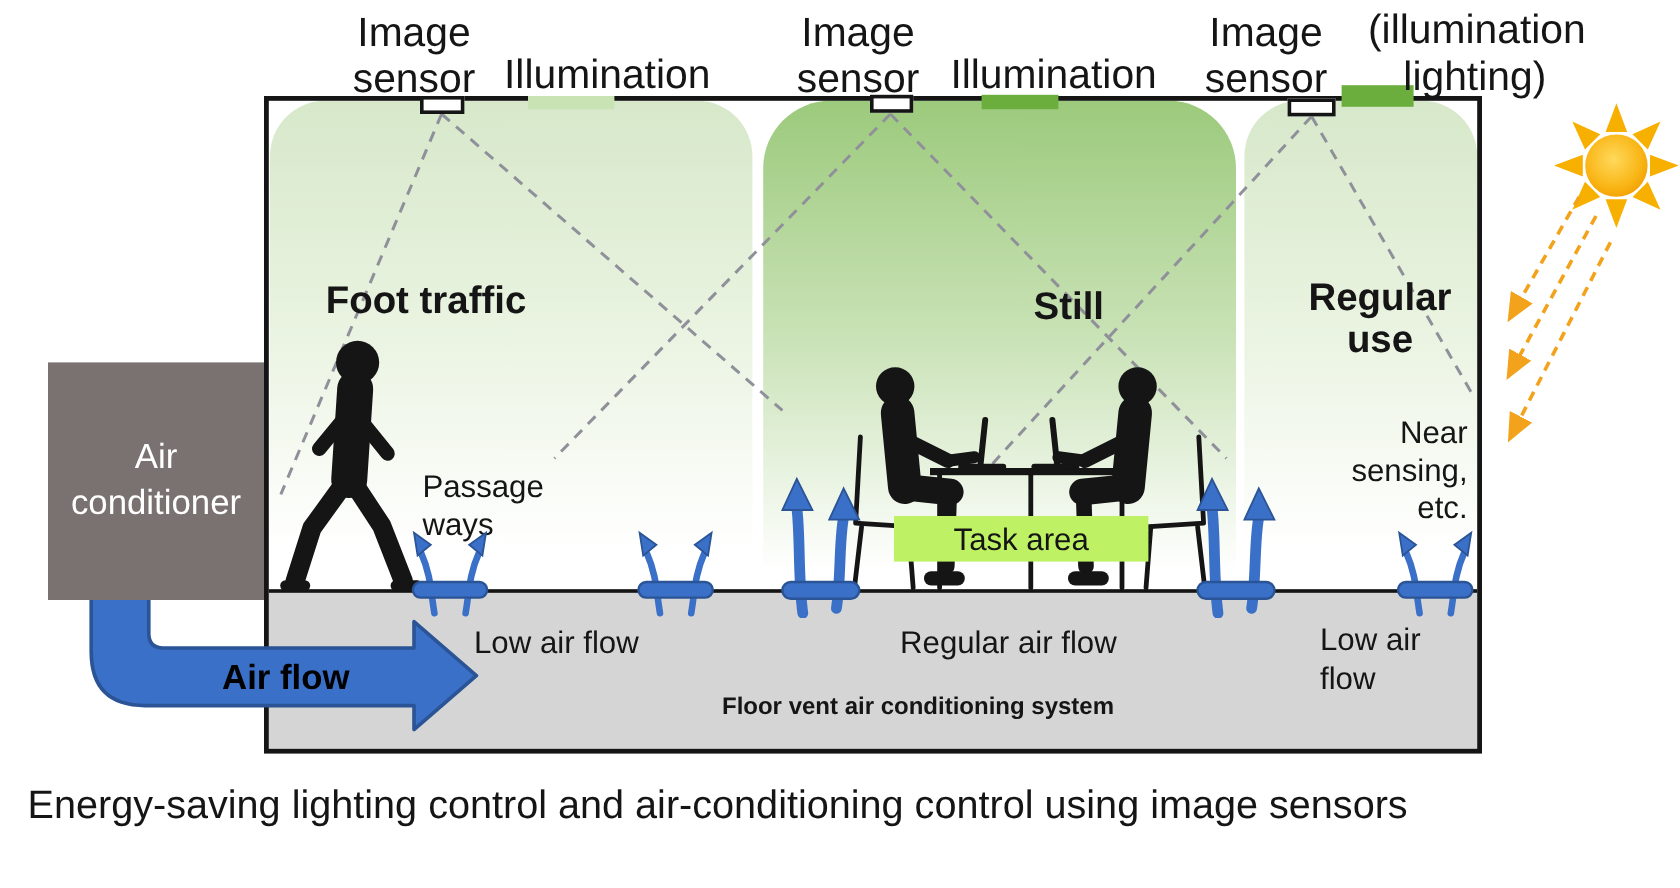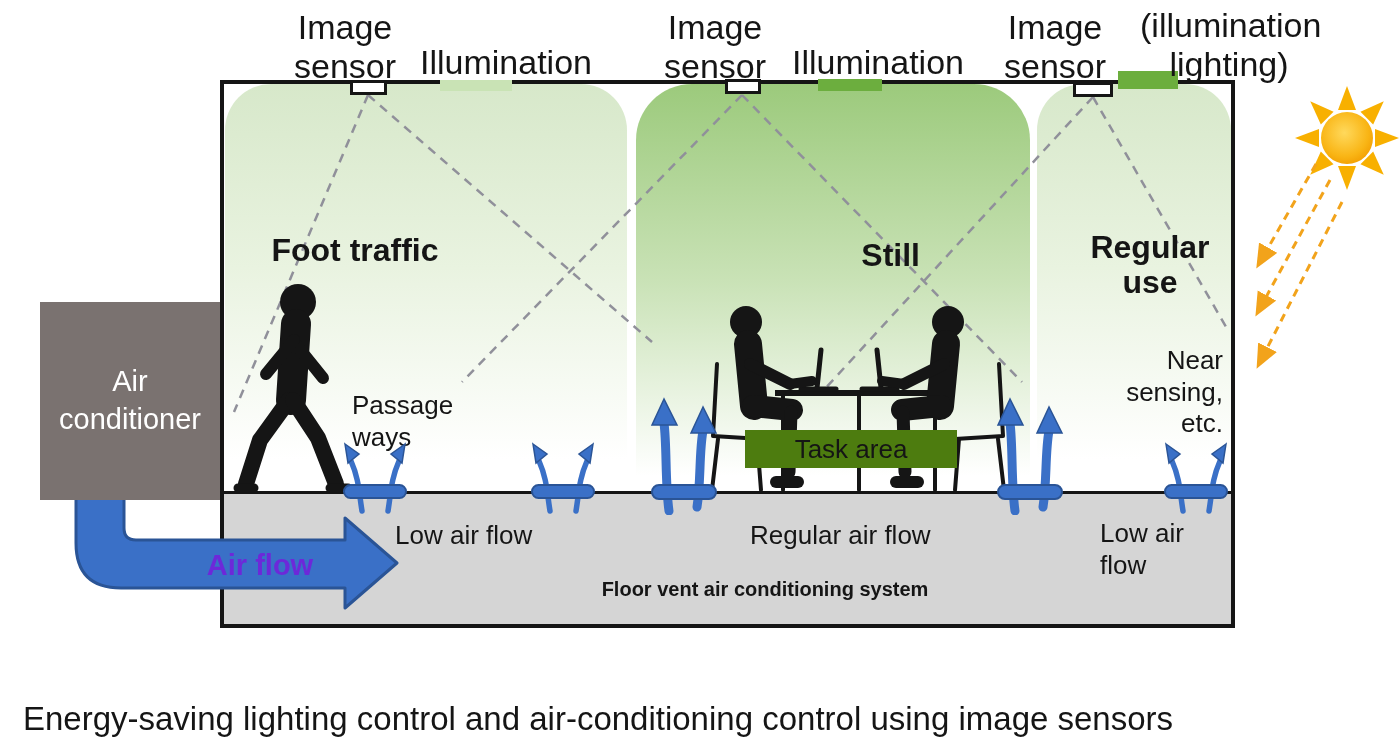--- a/index.html
+++ b/index.html
@@ -22,30 +22,30 @@
   .illum-bar  { position:absolute; }
   .illum-dim    { background:#c9e3b5; }
   .illum-bright { background:#6cae3e; }
 
   
   .lbl        { position:absolute; font-size:34px; line-height:1.16; text-align:center; }
   .zone-title { position:absolute; font-size:32px; font-weight:bold; line-height:1.1; text-align:center; }
   .sub        { position:absolute; font-size:26px; line-height:1.22; text-align:left; }
   .right      { text-align:right; }
   .floor-title{ position:absolute; font-size:20px; font-weight:bold; text-align:center; }
-  .caption    { position:absolute; left:0; top:700px; width:1196px; text-align:center; font-size:33px; }
-
-  .task-box { position:absolute; left:745px; top:430px; width:212px; height:38px; background:#4d7c0f;
+  .caption    { position:absolute; left:0; top:652px; width:1196px; text-align:center; font-size:33px; }
+
+  .task-box { position:absolute; left:745px; top:430px; width:212px; height:38px; background:#bef264;
               display:flex; align-items:center; justify-content:center; font-size:26px; }
 
   .ac-box { position:absolute; left:5px; top:302px; width:180px; height:198px; background:#7a7270;
             color:#ffffff; display:flex; align-items:center; justify-content:center;
             font-size:29px; font-weight:500; line-height:1.3; text-align:center;margin-left:35px; }
-  .airflow-lbl { position:absolute; left:185px; top:549px; width:150px; text-align:center;
-                 color:#6d28d9; font-size:29px; font-weight:bold; }
+  .airflow-lbl { position:absolute; left:185px; top:549px; width:150px; text-align:left;
+                 color:#000000; font-size:29px; font-weight:bold; }
 
   svg { display:block; }
   .stroke-ink { stroke:#151515; fill:none; stroke-linecap:round; stroke-linejoin:round; }
 </style>
 </head>
 <body>
 
 <div class="canvas">
 
   <div class="cone cone-dim" style="left:225px; width:402px;"></div>

